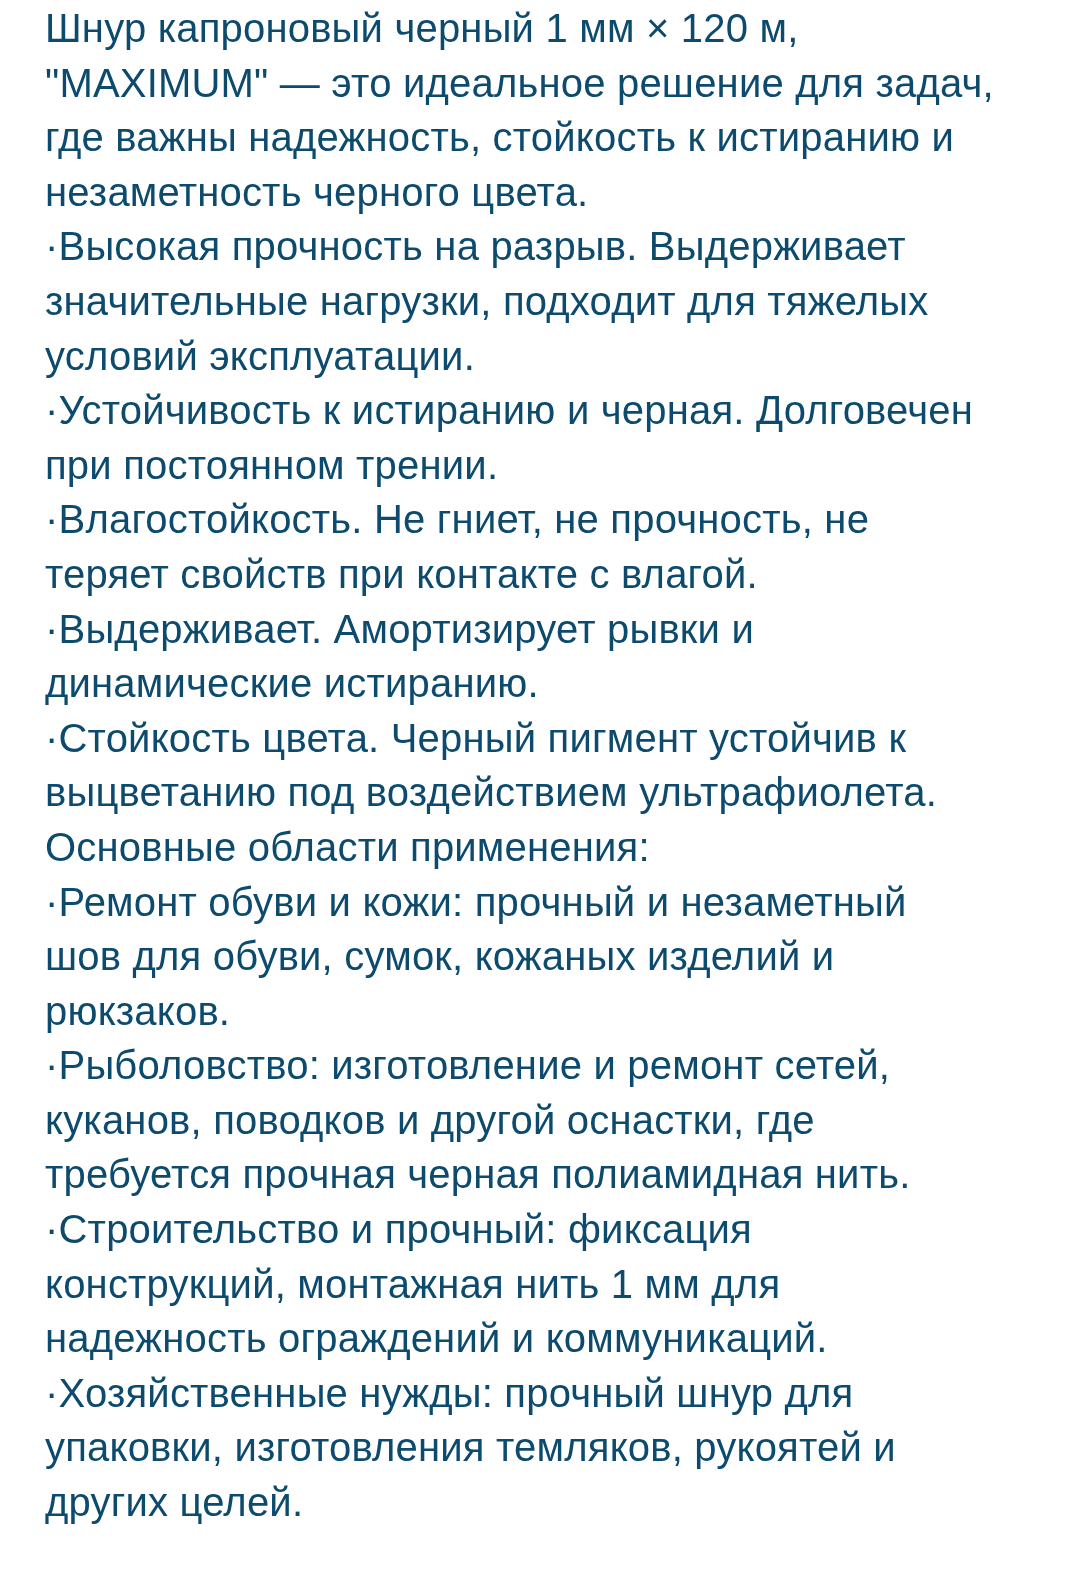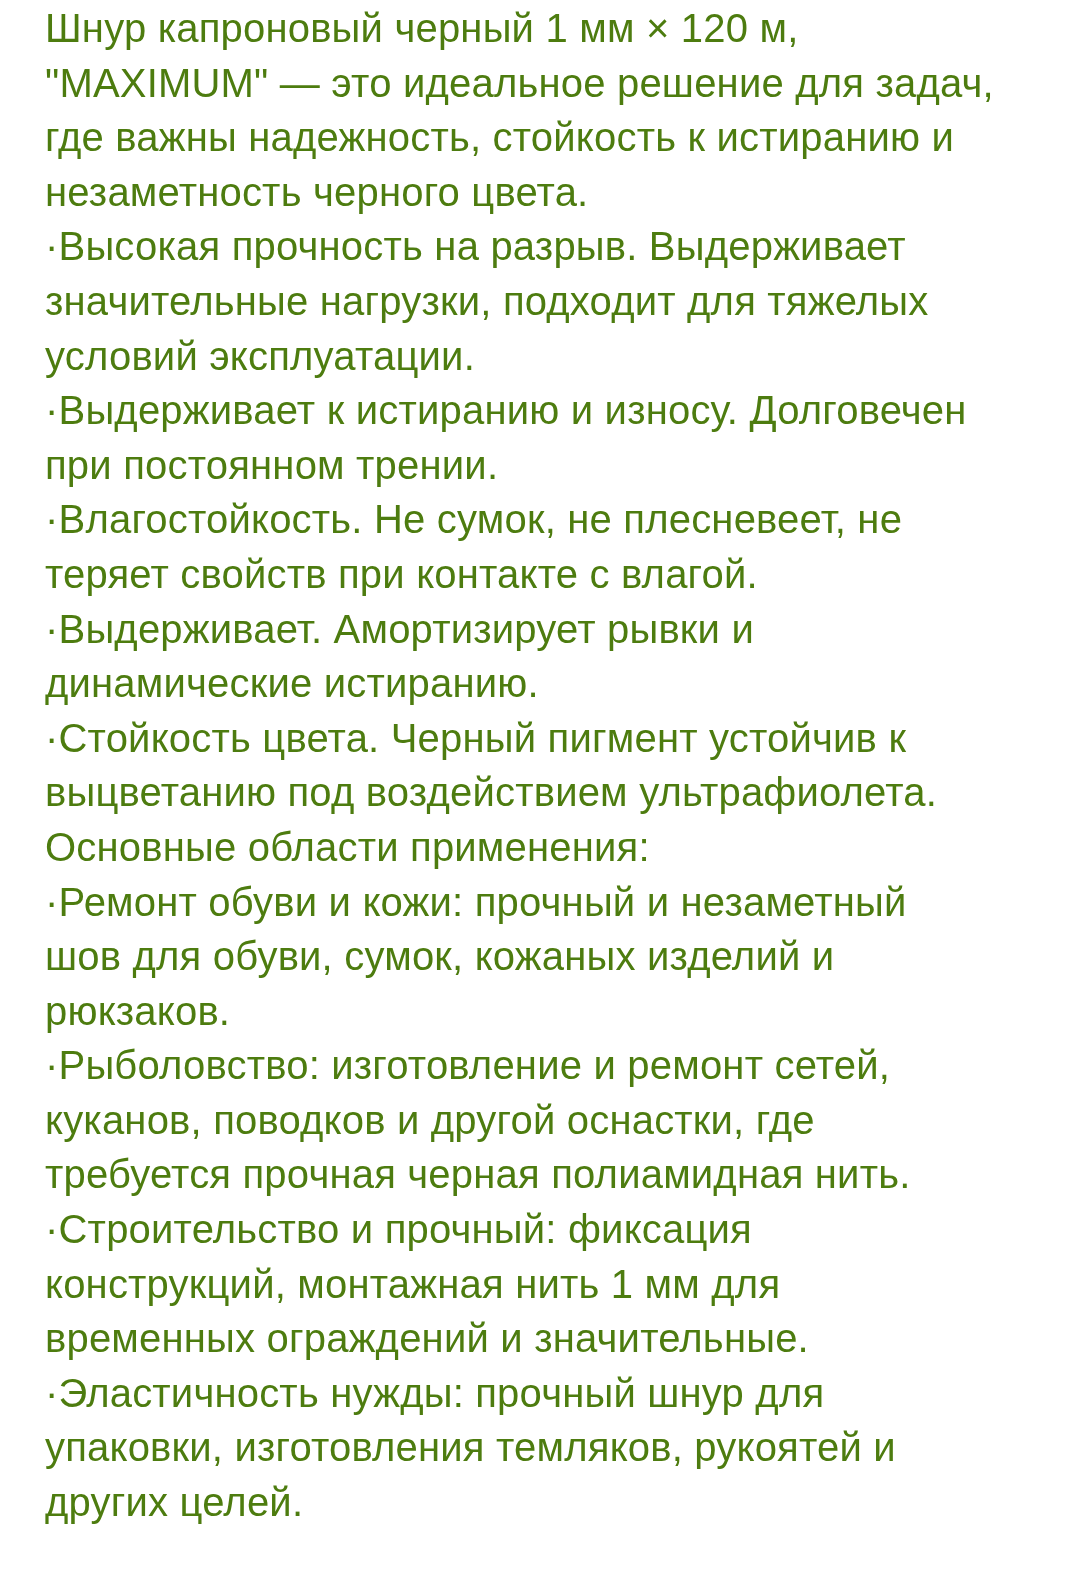--- a/index.html
+++ b/index.html
@@ -8,55 +8,55 @@
   }
   body {
     width: 1080px;
     height: 1584px;
     background: #ffffff;
     overflow: hidden;
     font-family: "Liberation Sans", sans-serif;
   }
   .description {
     padding: 1px 30px 0 45px;
-    color: #4d7c0f;
+    color: #0c4a6e;
     font-size: 40px;
     line-height: 54.6px;
     letter-spacing: 0.2px;
     font-weight: 400;
   }
   .description .line {
     white-space: nowrap;
   }
 </style>
 </head>
 <body>
 
 <div class="description">
     <div class="line">Шнур капроновый черный 1 мм × 120 м,</div>
     <div class="line">"MAXIMUM" — это идеальное решение для задач,</div>
     <div class="line">где важны надежность, стойкость к истиранию и</div>
     <div class="line">незаметность черного цвета.</div>
     <div class="line">·Высокая прочность на разрыв. Выдерживает</div>
     <div class="line">значительные нагрузки, подходит для тяжелых</div>
     <div class="line">условий эксплуатации.</div>
-    <div class="line">·Выдерживает к истиранию и износу. Долговечен</div>
+    <div class="line">·Устойчивость к истиранию и черная. Долговечен</div>
     <div class="line">при постоянном трении.</div>
-    <div class="line">·Влагостойкость. Не сумок, не плесневеет, не</div>
+    <div class="line">·Влагостойкость. Не гниет, не прочность, не</div>
     <div class="line">теряет свойств при контакте с влагой.</div>
     <div class="line">·Выдерживает. Амортизирует рывки и</div>
     <div class="line">динамические истиранию.</div>
     <div class="line">·Стойкость цвета. Черный пигмент устойчив к</div>
     <div class="line">выцветанию под воздействием ультрафиолета.</div>
     <div class="line">Основные области применения:</div>
     <div class="line">·Ремонт обуви и кожи: прочный и незаметный</div>
     <div class="line">шов для обуви, сумок, кожаных изделий и</div>
     <div class="line">рюкзаков.</div>
     <div class="line">·Рыболовство: изготовление и ремонт сетей,</div>
     <div class="line">куканов, поводков и другой оснастки, где</div>
     <div class="line">требуется прочная черная полиамидная нить.</div>
     <div class="line">·Строительство и прочный: фиксация</div>
     <div class="line">конструкций, монтажная нить 1 мм для</div>
-    <div class="line">временных ограждений и значительные.</div>
-    <div class="line">·Эластичность нужды: прочный шнур для</div>
+    <div class="line">надежность ограждений и коммуникаций.</div>
+    <div class="line">·Хозяйственные нужды: прочный шнур для</div>
     <div class="line">упаковки, изготовления темляков, рукоятей и</div>
     <div class="line">других целей.</div>
   </div>
 
 </body></html>

